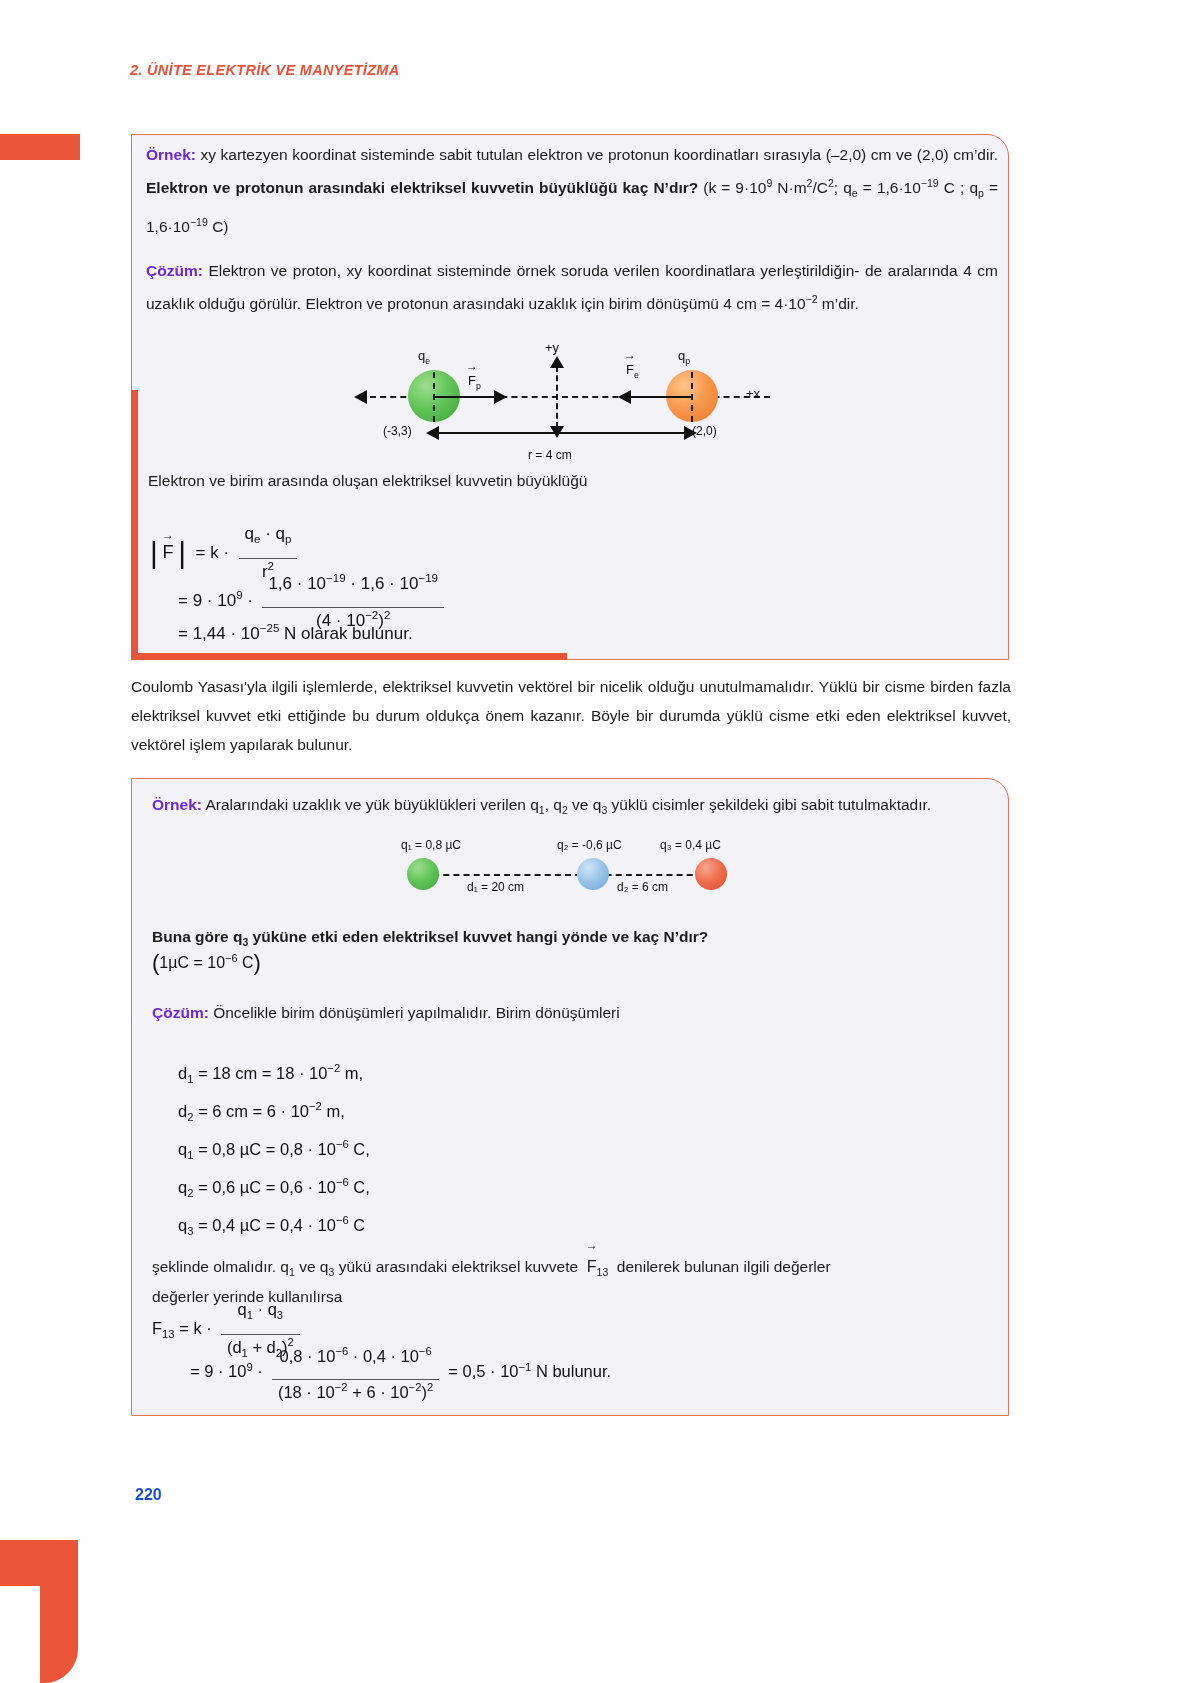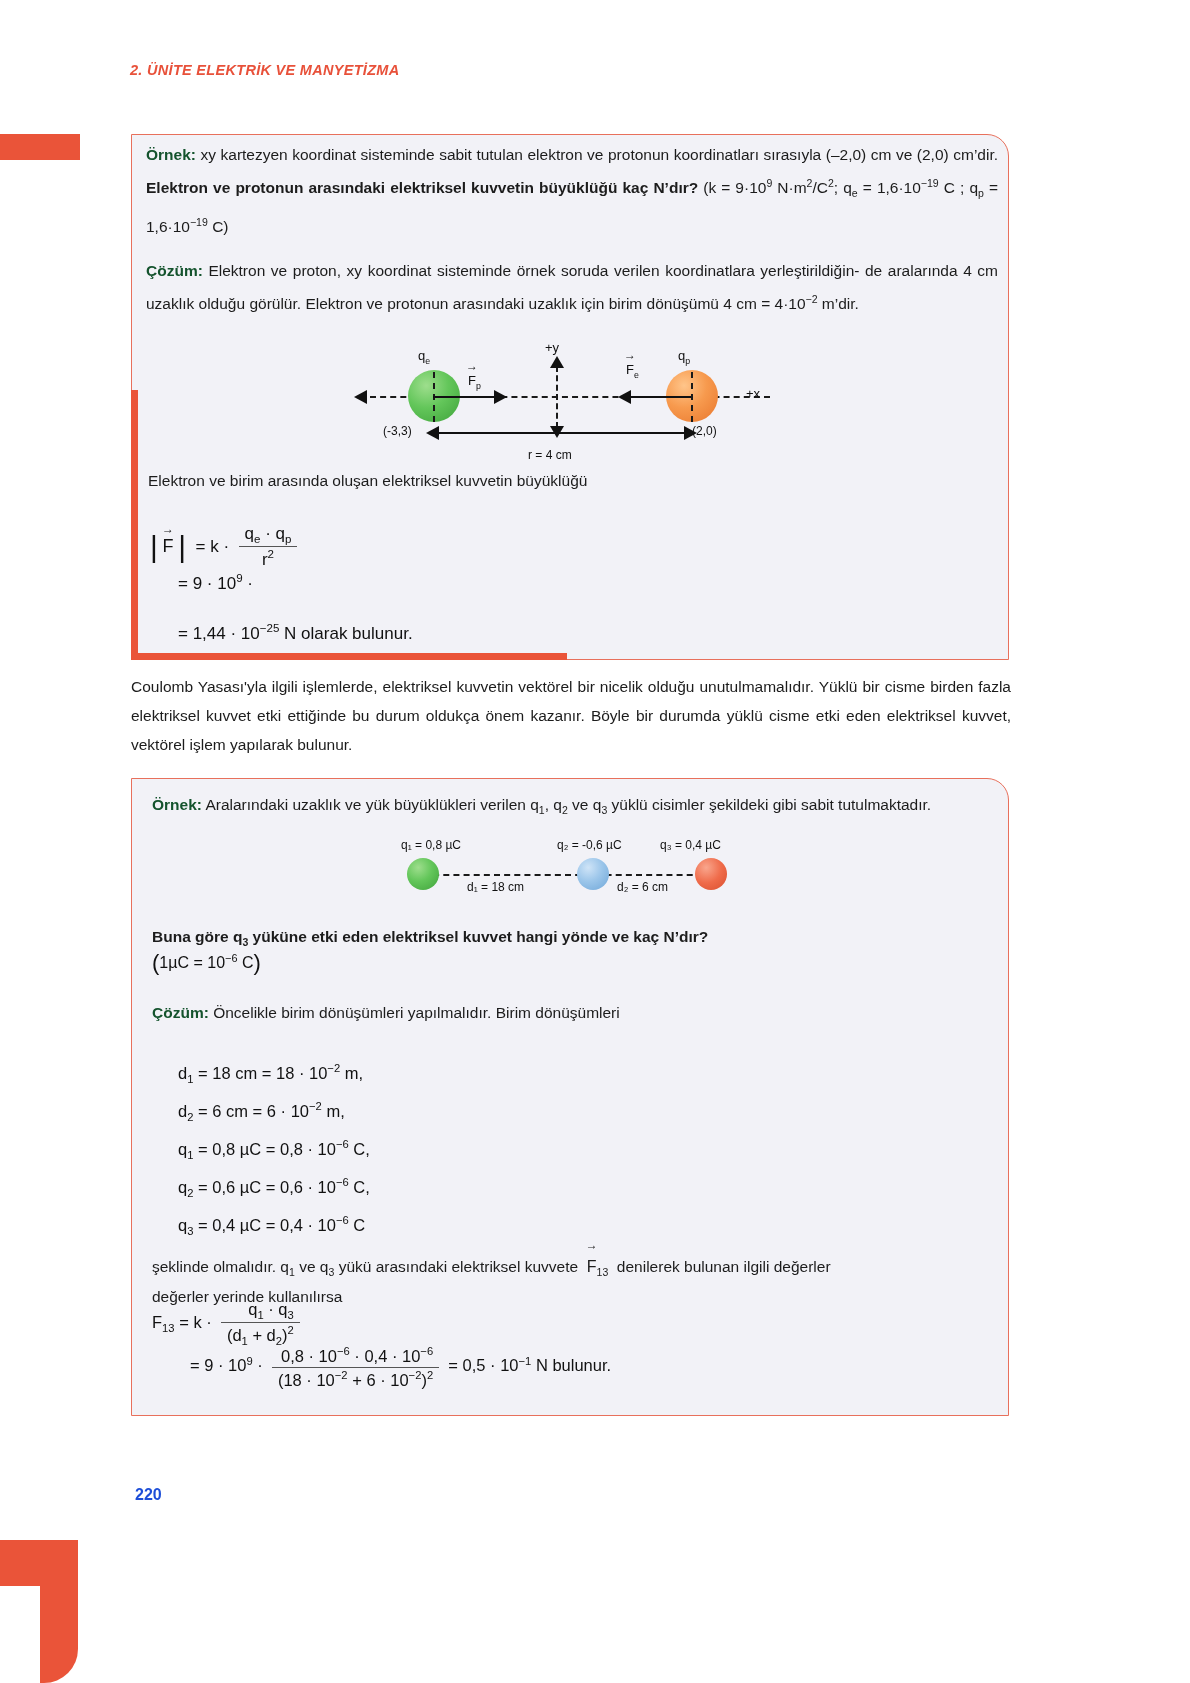--- a/index.html
+++ b/index.html
@@ -33,21 +33,21 @@
   .ex-accent-left{
     position:absolute; left:131px; width:7px; background:#ea5439;
   }
   #acc1{ top:390px; height:270px;}
   .ex-accent-bottom{
     position:absolute; height:7px; background:#ea5439;
   }
   #accb1{ left:131px; top:653px; width:436px;}
 
   .txt{ position:absolute; font-size:15.5px; line-height:29px; color:#1c1c1c;}
-  .kw{ color:#14532d; font-weight:bold;}
+  .kw{ color:#6d28d9; font-weight:bold;}
   b{font-weight:bold;}
   sup{font-size:.68em; vertical-align:super;}
   sub{font-size:.68em; vertical-align:sub;}
 
   
   #mid-para{ left:131px; top:672px; width:880px;}
 
   
   #diag1{ position:absolute; left:370px; top:348px; width:410px; height:100px;}
   .sphere{ position:absolute; border-radius:50%;}
@@ -74,21 +74,21 @@
 
   .vecbar{ position:relative; display:inline-block;}
   .vecbar::after{
     content:"→"; position:absolute; left:50%; transform:translateX(-50%);
     top:-13px; font-size:12px; line-height:1;
   }
 
   
   .math{ position:absolute; font-size:17px; color:#111; white-space:nowrap;}
   .frac{ display:inline-block; vertical-align:middle; text-align:center;}
-  .frac .num{ display:block; padding:0 6px 1px 6px; border-bottom:1.3px solid #555;text-align:right;}
+  .frac .num{ display:block; padding:0 6px 13px 6px; border-bottom:1.3px solid #555;}
   .frac .den{ display:block; padding:1px 6px 0 6px;}
   .bigbar{ display:inline-block; font-size:30px; line-height:.8; vertical-align:middle; font-weight:300;}
 
   
   #diag2{ position:absolute; left:395px; top:838px; width:350px; height:62px;}
 
   
   .page-no{
     position:absolute; left:135px; top:1486px;
     font-size:16px; font-weight:bold; color:#1d4ed8;
@@ -188,20 +188,24 @@
   <span class="bigbar">|</span>
   <span>&nbsp;= k&nbsp;·&nbsp;</span>
   <span class="frac">
     <span class="num">q<sub>e</sub> · q<sub>p</sub></span>
     <span class="den">r<sup>2</sup></span>
   </span>
 </div>
 
 <div class="math" style="left:178px; top:572px;">
   <span>= 9 · 10<sup>9</sup> ·&nbsp;</span>
+  <span class="frac">
+    <span class="num">1,6 · 10<sup>−19</sup> · 1,6 · 10<sup>−19</sup></span>
+    <span class="den">(4 · 10<sup>−2</sup>)<sup>2</sup></span>
+  </span>
 </div>
 
 <div class="math" style="left:178px; top:622px;">
   = 1,44 · 10<sup>−25</sup> N olarak bulunur.
 </div>
 
 <div class="txt" id="mid-para" style="text-align:justify;">Coulomb Yasası'yla ilgili işlemlerde, elektriksel kuvvetin vektörel bir nicelik olduğu unutulmamalıdır. Yüklü bir cisme birden fazla elektriksel kuvvet etki ettiğinde bu durum oldukça önem kazanır. Böyle bir durumda yüklü cisme etki eden elektriksel kuvvet, vektörel işlem yapılarak bulunur.</div>
 
 <div class="ex-box" id="ex2"></div>
 
@@ -218,21 +222,21 @@
   <div class="lbl-sm" style="left:6px; top:0px;">q₁ = 0,8 µC</div>
   <div class="lbl-sm" style="left:162px; top:0px;">q₂ = -0,6 µC</div>
   <div class="lbl-sm" style="left:265px; top:0px;">q₃ = 0,4 µC</div>
 
   <div class="dline" style="left:28px; top:36px; width:290px;"></div>
 
   <div class="sphere sph-green" style="left:12px; top:20px; width:32px; height:32px;"></div>
   <div class="sphere sph-blue" style="left:182px; top:20px; width:32px; height:32px;"></div>
   <div class="sphere" style="left:300px; top:20px; width:32px; height:32px; background:radial-gradient(circle at 35% 30%, #f9a68d 0%, #ef6b4a 50%, #d94e2e 100%);"></div>
 
-  <div class="lbl-sm" style="left:72px; top:42px;">d₁ = 18 cm</div>
+  <div class="lbl-sm" style="left:72px; top:42px;">d₁ = 20 cm</div>
   <div class="lbl-sm" style="left:222px; top:42px;">d₂ = 6 cm</div>
 </div>
 
 <div class="txt" style="left:152px; top:922px; width:850px; font-weight:bold;">
   Buna göre q<sub>3</sub> yüküne etki eden elektriksel kuvvet hangi yönde ve kaç N’dır?
 </div>
 <div class="math" style="left:152px; top:950px; font-size:16px;">
   <span style="font-size:22px; vertical-align:-2px;">(</span>1µC = 10<sup>−6</sup> C<span style="font-size:22px; vertical-align:-2px;">)</span>
 </div>
 

